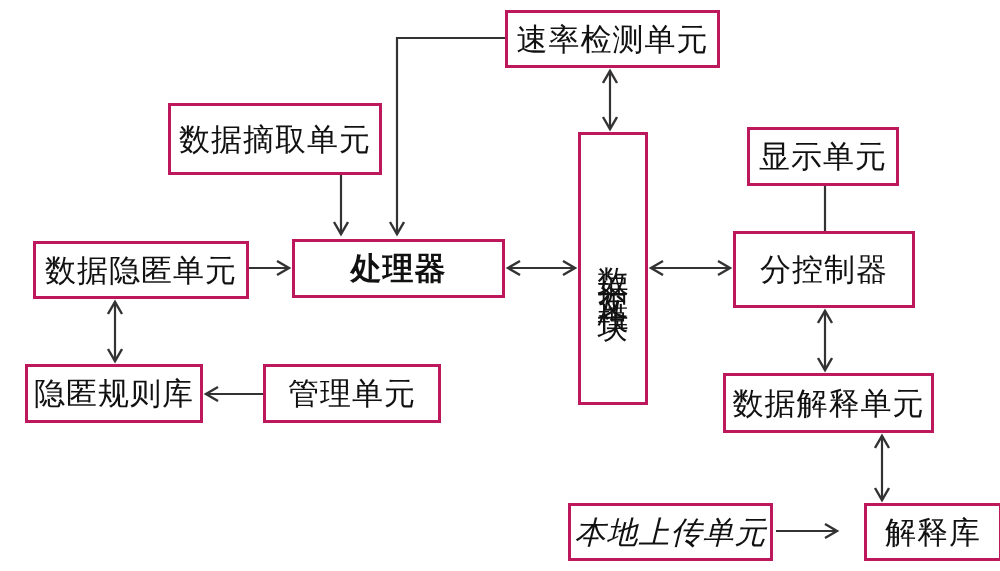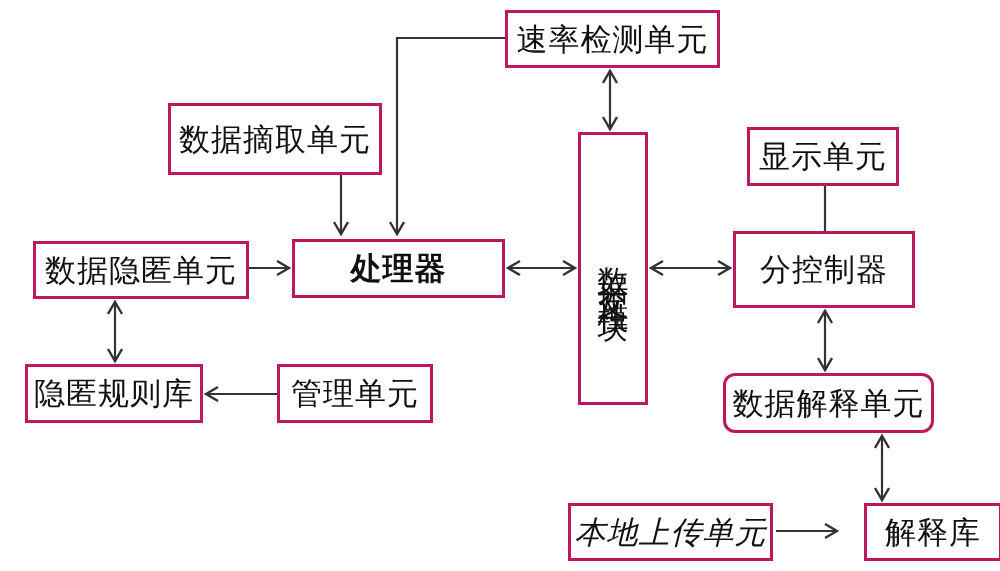--- a/index.html
+++ b/index.html
@@ -74,21 +74,21 @@
   <div class="node" style="left:292px; top:239px; width:213px; height:59px;font-weight:bold;">处理器</div>
 
   <div class="node vertical" style="left:578px; top:132px; width:70px; height:273px;">数据交互模块</div>
 
   <div class="node" style="left:747px; top:100px; width:152px; height:59px;margin-top:27px;">显示单元</div>
 
   <div class="node" style="left:733px; top:231px; width:182px; height:77px;">分控制器</div>
 
   <div class="node" style="left:25px;  top:364px; width:178px; height:59px;">隐匿规则库</div>
 
-  <div class="node" style="left:277px; top:364px; width:156px; height:59px;font-family:Liberation Serif, serif;">管理单元</div>
+  <div class="node" style="left:263px; top:364px; width:178px; height:59px;font-family:Liberation Serif, serif;">管理单元</div>
 
-  <div class="node" style="left:723px; top:373px; width:211px; height:60px;border-radius:12px;">数据解释单元</div>
+  <div class="node" style="left:723px; top:373px; width:211px; height:60px;">数据解释单元</div>
 
   <div class="node" style="left:568px; top:503px; width:205px; height:58px;font-style:italic;">本地上传单元</div>
 
   <div class="node" style="left:864px; top:503px; width:138px; height:58px;">解释库</div>
 
 </div>
 
 </body></html>

